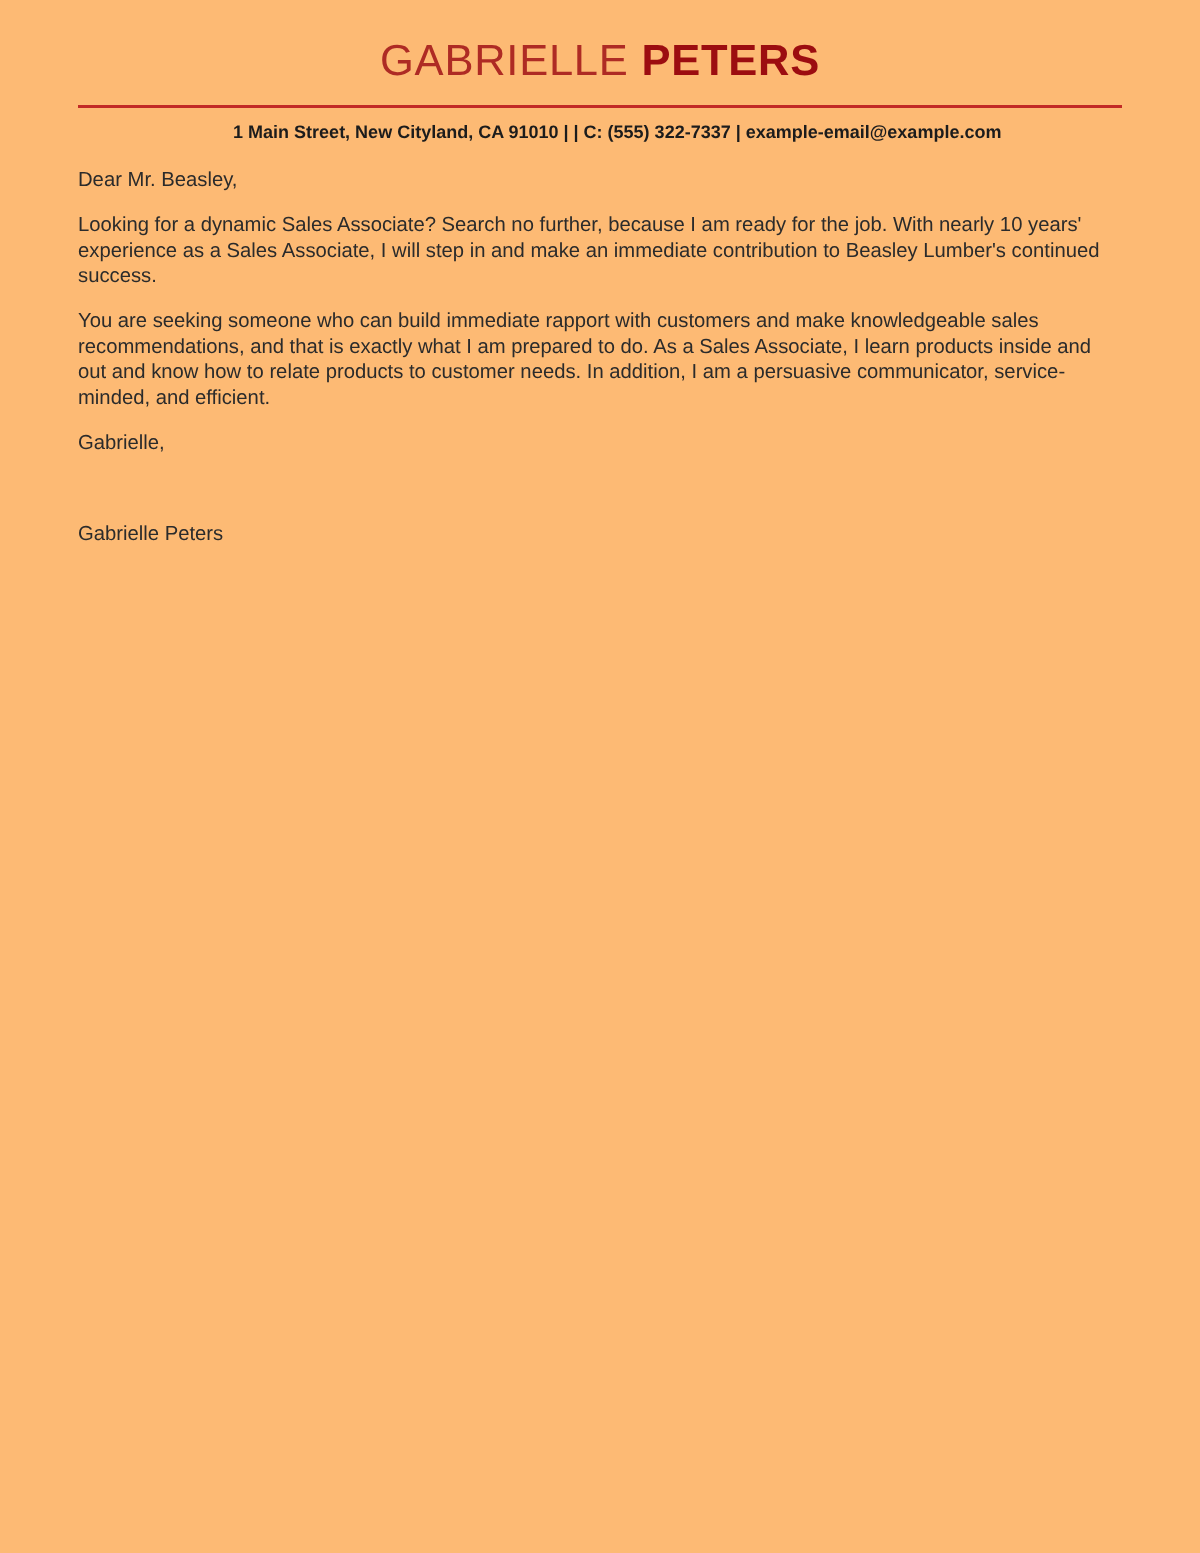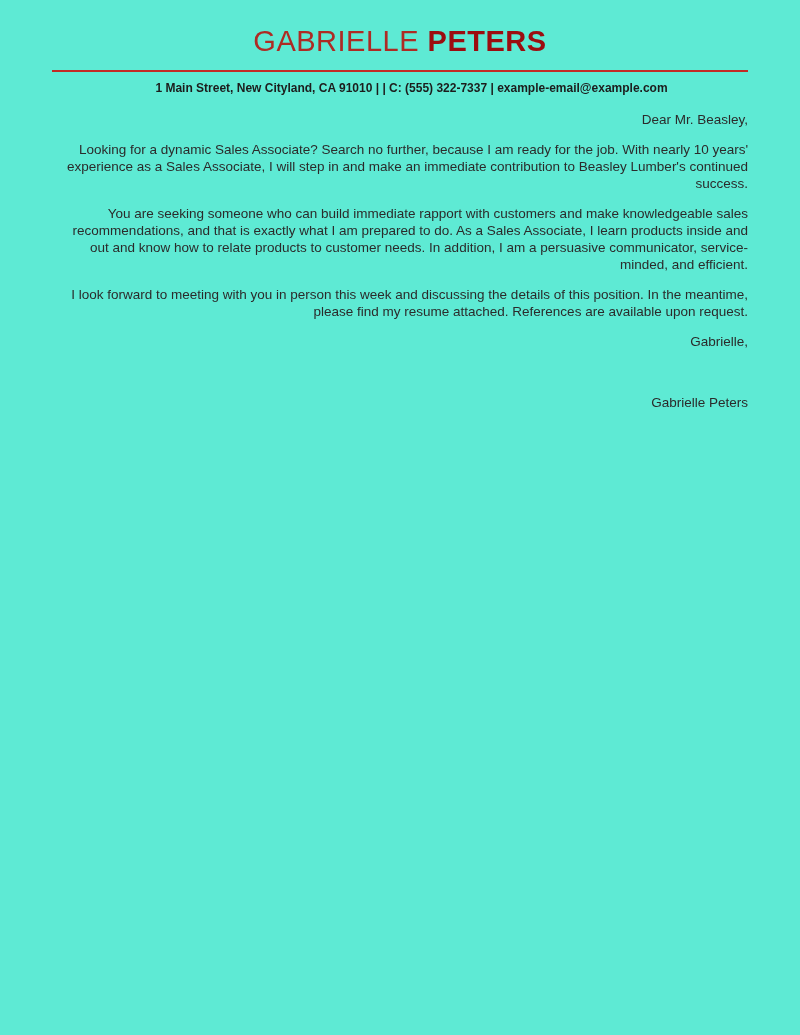--- a/index.html
+++ b/index.html
@@ -2,21 +2,21 @@
 <html><head>
 <meta charset="utf-8">
 <style>
   * { margin: 0; padding: 0; box-sizing: border-box; }
   html, body { background: #ffffff; }
   .page {
     position: relative;
     width: 800px;
     height: 1035px;
     margin: 0 auto;
-    background: #5eead4;
+    background: #fdba74;
     font-family: "Liberation Sans", sans-serif;
     overflow: hidden;
   }
   .letterhead {
     padding-top: 24px;
     text-align: center;
   }
   .name {
     font-size: 29px;
     line-height: 34px;
@@ -49,21 +49,20 @@
   }
   .letter-body {
     margin: 16px 52px 0 52px;
     width: 696px;
     font-size: 13.5px;
     line-height: 17px;
     color: #2b2b2b;
   }
   .letter-body p {
     margin-bottom: 13px;
-    text-align: right;
   }
   .signature {
     margin-top: 44px;
   }
 </style>
 </head>
 <body>
 
 <div class="page">
 
@@ -73,18 +72,17 @@
       <span class="last">PETERS</span>
     </div>
     <div class="rule"></div>
     <div class="contact">1 Main Street, New Cityland, CA 91010 | | C: (555) 322-7337 | example-email@example.com</div>
   </div>
 
   <div class="letter-body">
     <p>Dear Mr. Beasley,</p>
     <p>Looking for a dynamic Sales Associate? Search no further, because I am ready for the job. With nearly 10 years' experience as a Sales Associate, I will step in and make an immediate contribution to Beasley Lumber's continued success.</p>
     <p>You are seeking someone who can build immediate rapport with customers and make knowledgeable sales recommendations, and that is exactly what I am prepared to do. As a Sales Associate, I learn products inside and out and know how to relate products to customer needs. In addition, I am a persuasive communicator, service-minded, and efficient.</p>
-    <p>I look forward to meeting with you in person this week and discussing the details of this position. In the meantime, please find my resume attached. References are available upon request.</p>
     <p>Gabrielle,</p>
     <p class="signature">Gabrielle Peters</p>
   </div>
 
 </div>
 
 </body></html>

